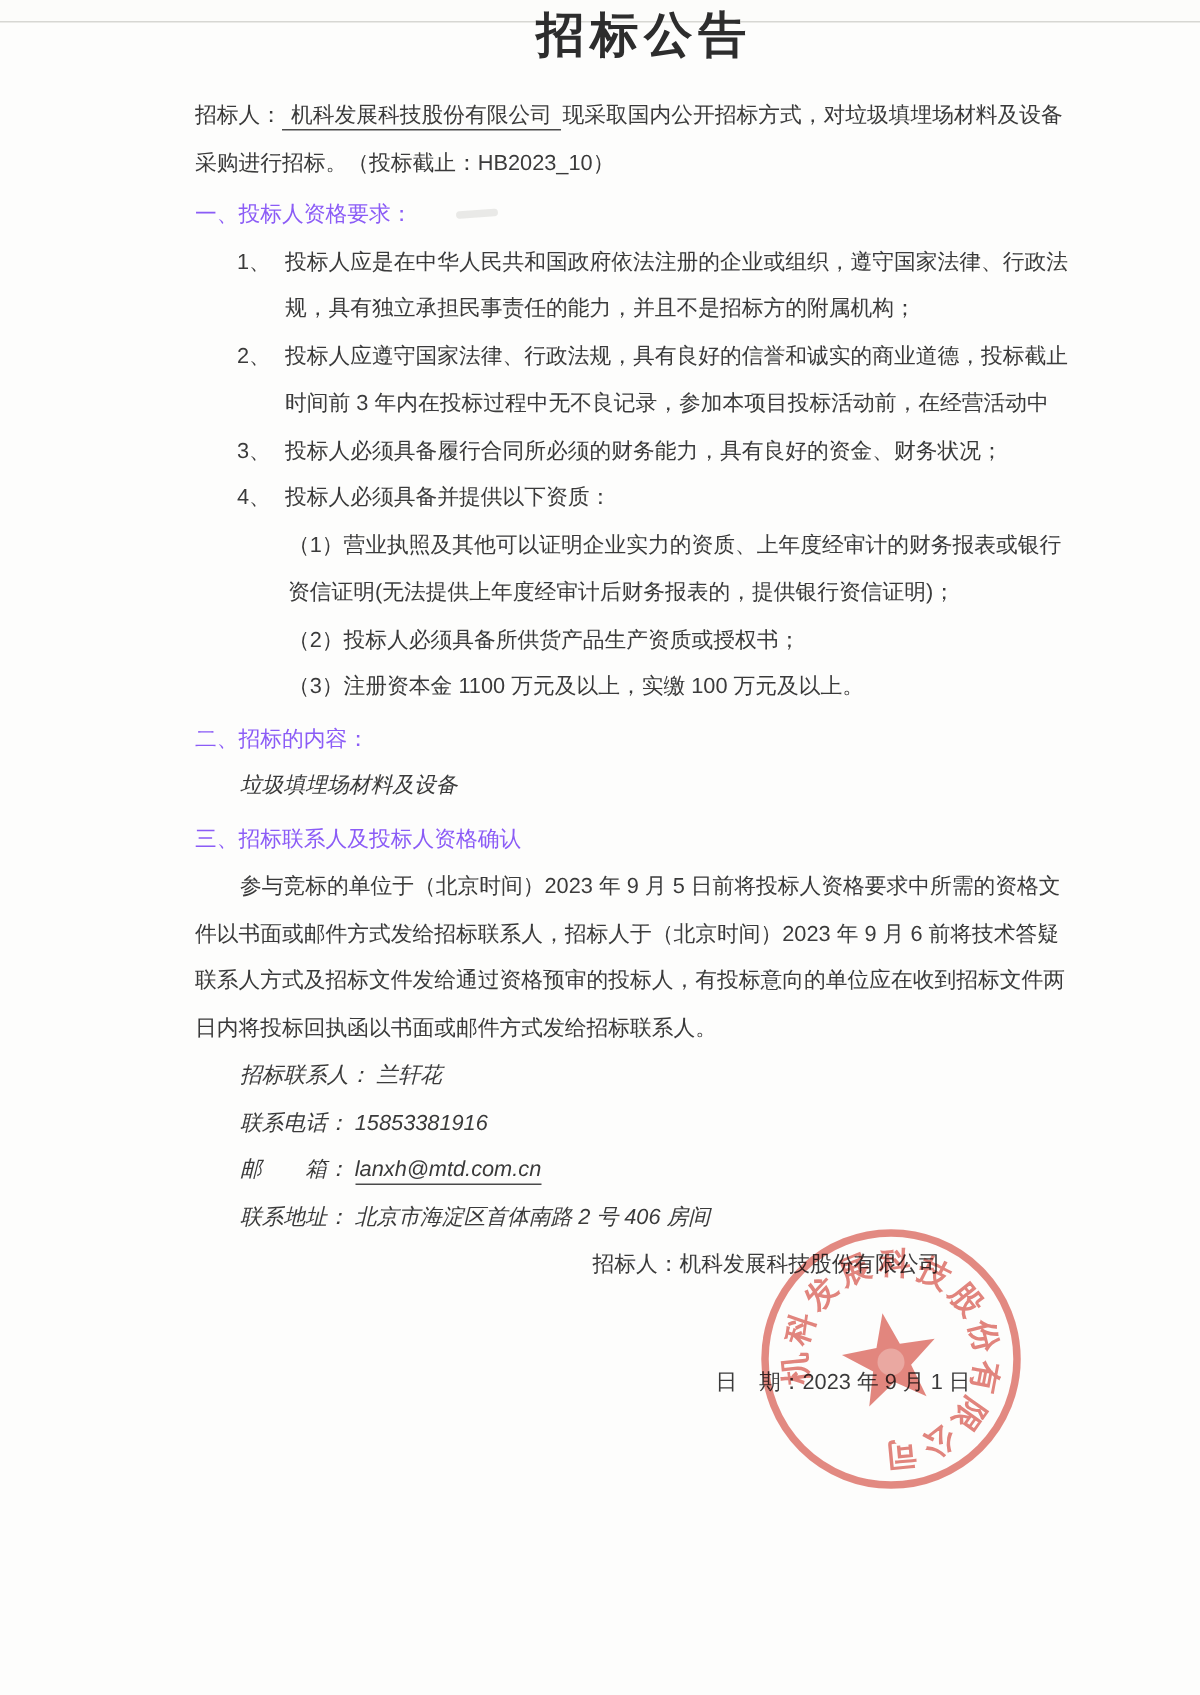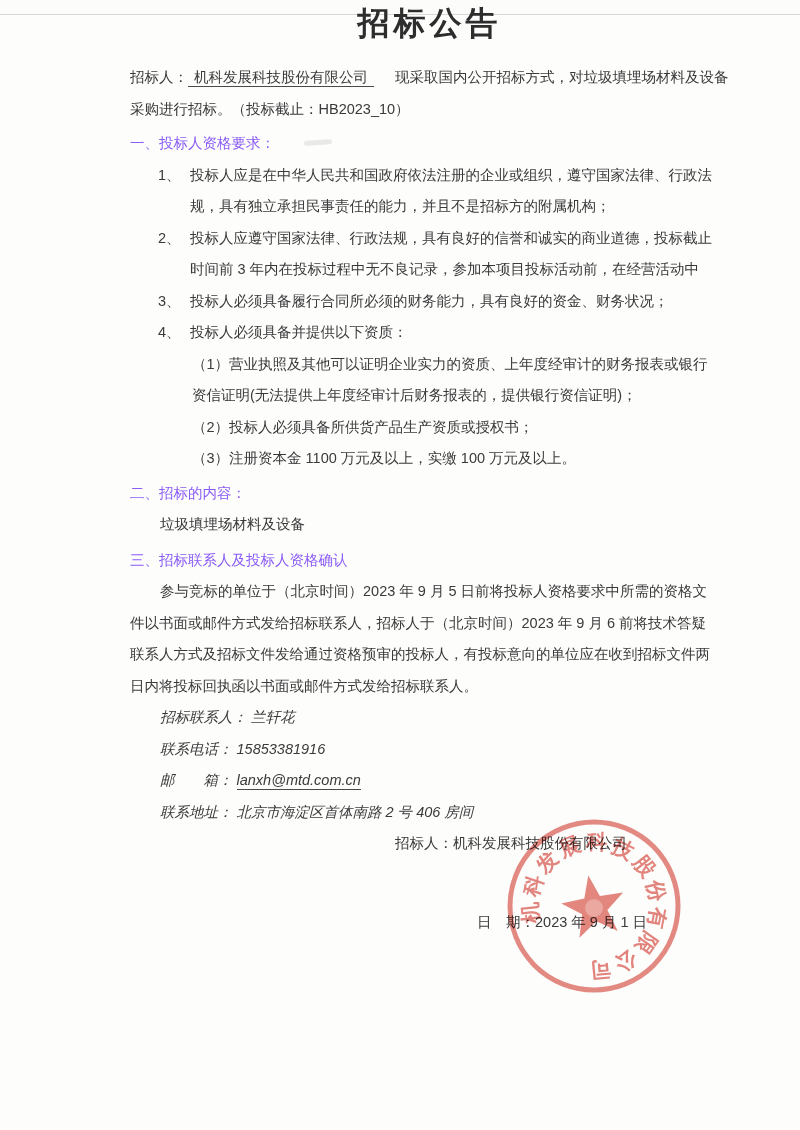--- a/index.html
+++ b/index.html
@@ -30,29 +30,29 @@
     text-align: center; letter-spacing: 4px;
     line-height: 46px;
     position: relative; left: 12px;
   }
   .ln { white-space: nowrap; }
   .intro { margin-top: 16px; }
   .u-name {
     border-bottom: 1.5px solid #4a4a4a;
     padding: 0 6px 1px 6px;
   }
-  .rest { margin-left: 21px; }
+  .rest { margin-left: 1px; }
   .heading { font-weight: normal; color: #8b5cf6; }
   .h1 { margin-top: 3px; }
   .h2 { margin-top: 3px; }
   .h3 { margin-top: 4px; }
   .item { position: relative; padding-left: 60px; }
   .item .num { position: absolute; left: 28px; top: 0; }
   .sub { padding-left: 62px; }
-  .indent { padding-left: 30px; }
+  .indent { padding-left: 30px; font-style: italic; }
   .s3-para .pline0 { text-indent: 30px; }
   .contact-row { padding-left: 30px; font-style: italic; }
   .contact-label { }
   .contact-value { margin-left: 4px; }
   .u-mail { border-bottom: 1.5px solid #4a4a4a; padding-bottom: 1px; }
   .sig-row { padding-left: 265px; }
   .date-row { padding-left: 347px; margin-top: 47px; }
   .stamp {
     position: absolute; left: 492px; top: 804px;
     width: 204px; height: 204px;

